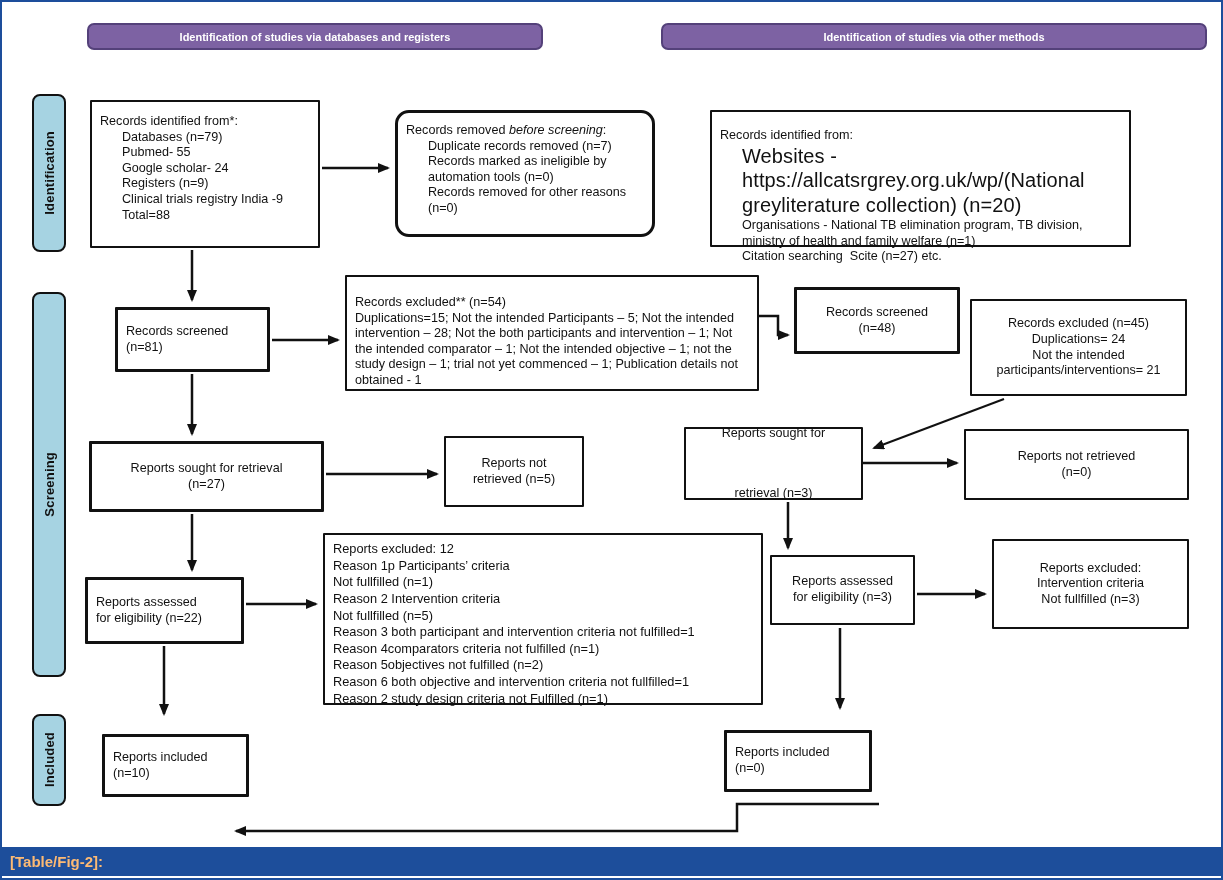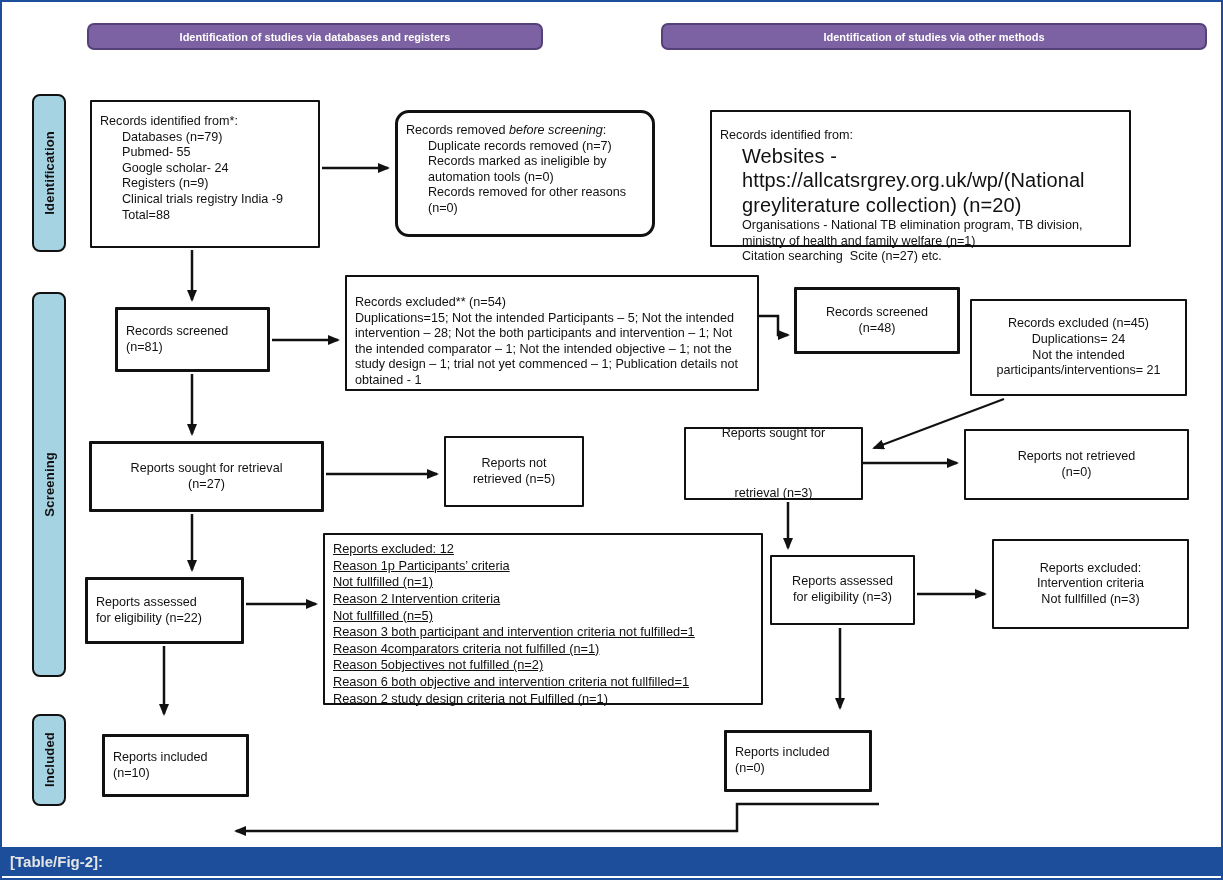--- a/index.html
+++ b/index.html
@@ -60,30 +60,30 @@
   #box-records-identified-other{left:708px;top:108px;width:421px;height:137px;justify-content:flex-start;padding-top:16px;}
   #box-records-screened-db{left:113px;top:305px;width:155px;height:65px;border-width:3px;}
   #box-records-excluded-db{left:343px;top:273px;width:414px;height:116px;justify-content:flex-start;padding-top:18px;}
   #box-records-screened-other{left:792px;top:285px;width:166px;height:67px;border-width:3px;}
   #box-records-excluded-other{left:968px;top:297px;width:217px;height:97px;}
   #box-reports-sought-db{left:87px;top:439px;width:235px;height:71px;border-width:3px;}
   #box-reports-not-retrieved-db{left:442px;top:434px;width:140px;height:71px;}
   #box-reports-sought-other{left:682px;top:425px;width:179px;height:73px;border-width:2.5px;gap:44px;}
   #box-reports-not-retrieved-other{left:962px;top:427px;width:225px;height:71px;}
   #box-reports-assessed-db{left:83px;top:575px;width:159px;height:67px;border-width:3px;}
-  #box-reports-excluded-db{left:321px;top:531px;width:440px;height:172px;justify-content:flex-start;padding-top:6px;font-size:12.8px;line-height:1.3;text-decoration:underline;}
+  #box-reports-excluded-db{left:321px;top:531px;width:440px;height:172px;justify-content:flex-start;padding-top:6px;font-size:12.8px;line-height:1.3;}
   #box-reports-assessed-other{left:768px;top:553px;width:145px;height:70px;border-width:2.5px;}
   #box-reports-excluded-other{left:990px;top:537px;width:197px;height:90px;}
   #box-reports-included-db{left:100px;top:732px;width:147px;height:63px;border-width:3px;}
   #box-reports-included-other{left:722px;top:728px;width:148px;height:62px;border-width:3px;}
   
   #caption-bar{
     position:absolute;left:0;right:0;top:845px;height:29px;
     background:var(--capblue,#1d4e9b);
-    color:#e5e5e5;font-size:15px;
+    color:#fdba74;font-size:15px;
     display:flex;align-items:center;
     padding-left:8px;
   }
   #caption-bar .lbl{font-weight:bold;}
   #caption-bar .txt{margin-left:6px;}
   
   #arrows{position:absolute;left:0;top:0;width:1223px;height:880px;pointer-events:none;}
 </style>
 </head>
 <body>

